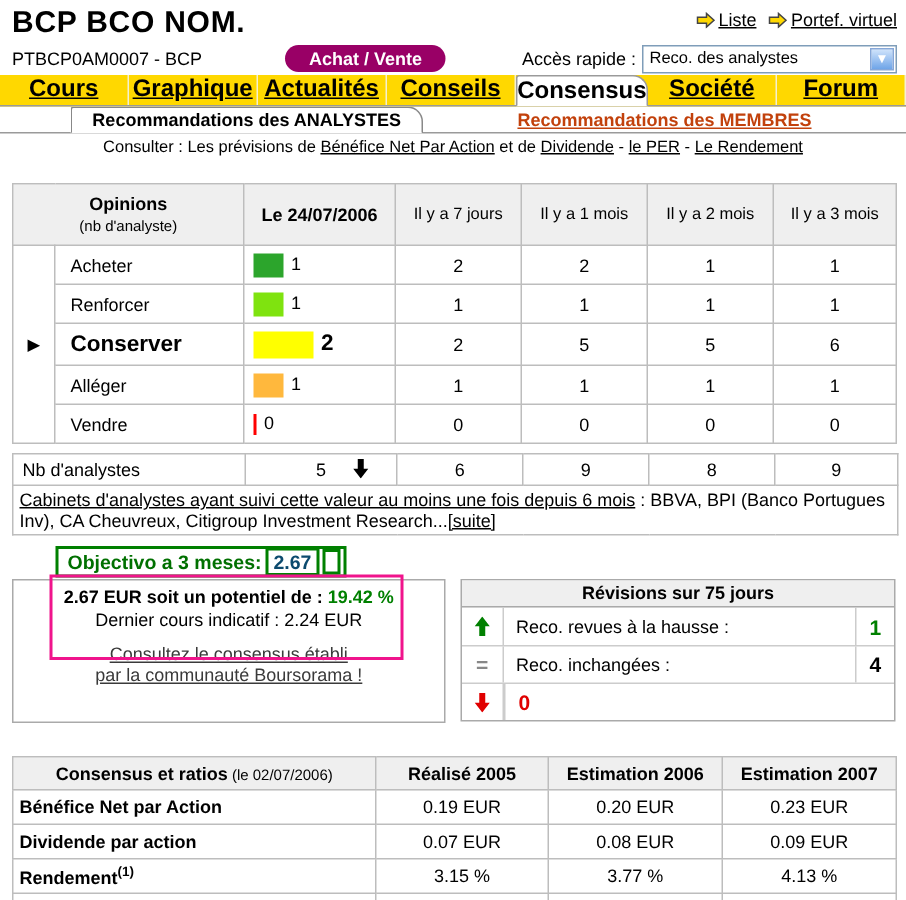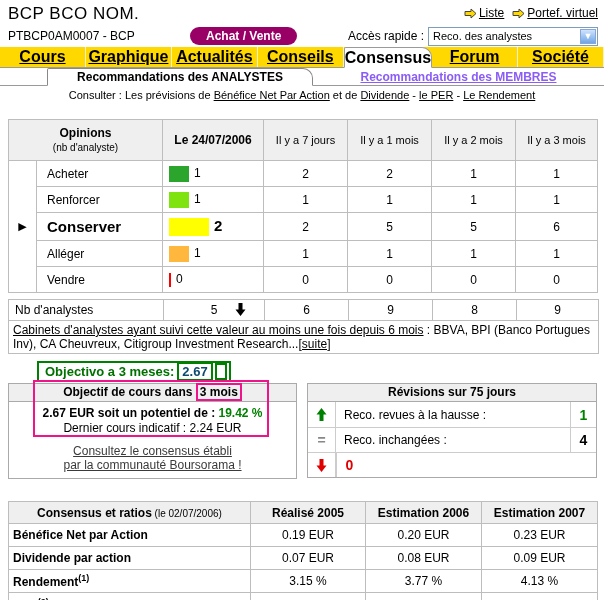--- a/index.html
+++ b/index.html
@@ -1,21 +1,21 @@
 <!DOCTYPE html>
 <html><head>
 <meta charset="utf-8">
 <style>
   * { margin:0; padding:0; box-sizing:border-box; }
   body { font-family:"Liberation Sans", sans-serif; background:#fff; }
   .page { position:relative; width:604px; height:600px; background:#fff; overflow:hidden; }
 
   
   .hdr-row1 { display:flex; justify-content:space-between; align-items:flex-start; padding:4px 6px 0 8px; }
-  .title { font-size:17px; font-weight:normal; letter-spacing:0.5px; }
+  .title { font-size:20px; font-weight:bold; letter-spacing:0.5px; }
   .top-links { display:flex; gap:8px; align-items:center; font-size:12px; padding-top:2px; }
   .top-link { display:flex; align-items:center; gap:2px; cursor:pointer; }
   .top-link span.lbl { text-decoration:underline; color:#000; }
 
   .hdr-row2 { display:flex; align-items:center; padding:3px 6px 2px 8px; height:23px; }
   .isin { font-size:12px; color:#000; width:170px; }
   .trade-pill { background:#990066; color:#fff; font-weight:bold; font-size:12px; border-radius:9px;
                 padding:2px 16px; margin-left:12px; cursor:pointer; white-space:nowrap; }
   .quick { margin-left:auto; display:flex; align-items:center; gap:4px; font-size:12px; }
   .fake-select { position:relative; width:170px; height:19px; border:1px solid #7F9DB9; background:#fff;
@@ -28,25 +28,25 @@
   .tabbar { display:flex; height:21px; background:#FFD800; border-bottom:1px solid #9a9a9a; }
   .tab { flex:1; text-align:center; font-size:16px; font-weight:bold; line-height:20px;
          border-right:1px solid #f5f0d0; cursor:pointer; }
   .tab .t { text-decoration:underline; }
   .tab.active { background:#fff; border:1px solid #9a9a9a; border-bottom:1px solid #fff;
                 border-radius:2px 10px 0 0; margin-bottom:-1px; }
   .tab.active .t { text-decoration:none; }
 
   
   .subtabs { display:flex; height:18px; border-bottom:1px solid #9a9a9a; }
-  .subtab-analysts { margin-left:47px; width:266px; background:#fff; border:1px solid #888;
+  .subtab-analysts { margin-left:47px; width:235px; background:#fff; border:1px solid #888;
                      border-bottom:1px solid #fff; margin-bottom:-1px; border-radius:2px 10px 0 0;
                      text-align:center; font-weight:bold; font-size:12px; line-height:16px; cursor:pointer; }
   .subtab-members { flex:1; text-align:center; font-size:12px; font-weight:bold; line-height:18px; }
-  .subtab-members span { color:#8b5cf6; text-decoration:underline; cursor:pointer; }
+  .subtab-members span { color:#c2410c; text-decoration:underline; cursor:pointer; }
 
   .consult-line { text-align:center; font-size:11px; padding:3px 0 4px; color:#000; }
   .consult-line .lnk { text-decoration:underline; cursor:pointer; }
 
   
   table { border-collapse:collapse; table-layout:fixed; }
   .optable { margin:14px 0 0 8px; width:589px; }
   .optable th, .optable td { border:1px solid #bdbdbd; }
   .optable th { background:#efefef; height:41px; font-size:12px; }
   .optable th.small-h { font-weight:normal; font-size:11px; }
@@ -146,22 +146,22 @@
     </div>
   </div>
 
   
   <div class="tabbar">
     <div class="tab"><span class="t">Cours</span></div>
     <div class="tab"><span class="t">Graphique</span></div>
     <div class="tab"><span class="t">Actualités</span></div>
     <div class="tab"><span class="t">Conseils</span></div>
     <div class="tab active"><span class="t">Consensus</span></div>
+    <div class="tab"><span class="t">Société</span></div>
     <div class="tab"><span class="t">Forum</span></div>
-    <div class="tab"><span class="t">Société</span></div>
   </div>
 
   
   <div class="subtabs">
     <div class="subtab-analysts">Recommandations des ANALYSTES</div>
     <div class="subtab-members"><span>Recommandations des MEMBRES</span></div>
   </div>
 
   
   <div class="consult-line"><span>Consulter : Les prévisions de </span><span class="lnk">Bénéfice Net Par Action</span><span> et de </span><span class="lnk">Dividende</span><span> - </span><span class="lnk">le PER</span><span> - </span><span class="lnk">Le Rendement</span></div>
@@ -261,21 +261,20 @@
   <div class="green-note">
     <span>Objectivo a 3 meses:</span>
     <span class="val-box">2.67</span>
     <span class="empty-box"></span>
   </div>
 
   
   <div class="mid-row">
     <div class="target-box">
       <div class="mag-outer"></div>
-      <div class="box-header"><span>Objectif de cours dans </span><span class="hl-pink">3 mois</span></div>
       <div class="target-body">
         <div class="pot-line"><span>2.67 EUR soit un potentiel de : </span><span style="color: rgb(0, 128, 0);">19.42 %</span></div>
         <div class="last-line">Dernier cours indicatif : 2.24 EUR</div>
       </div>
       <div class="community-link">
         <div>Consultez le consensus établi</div>
         <div>par la communauté Boursorama !</div>
       </div>
     </div>
 

